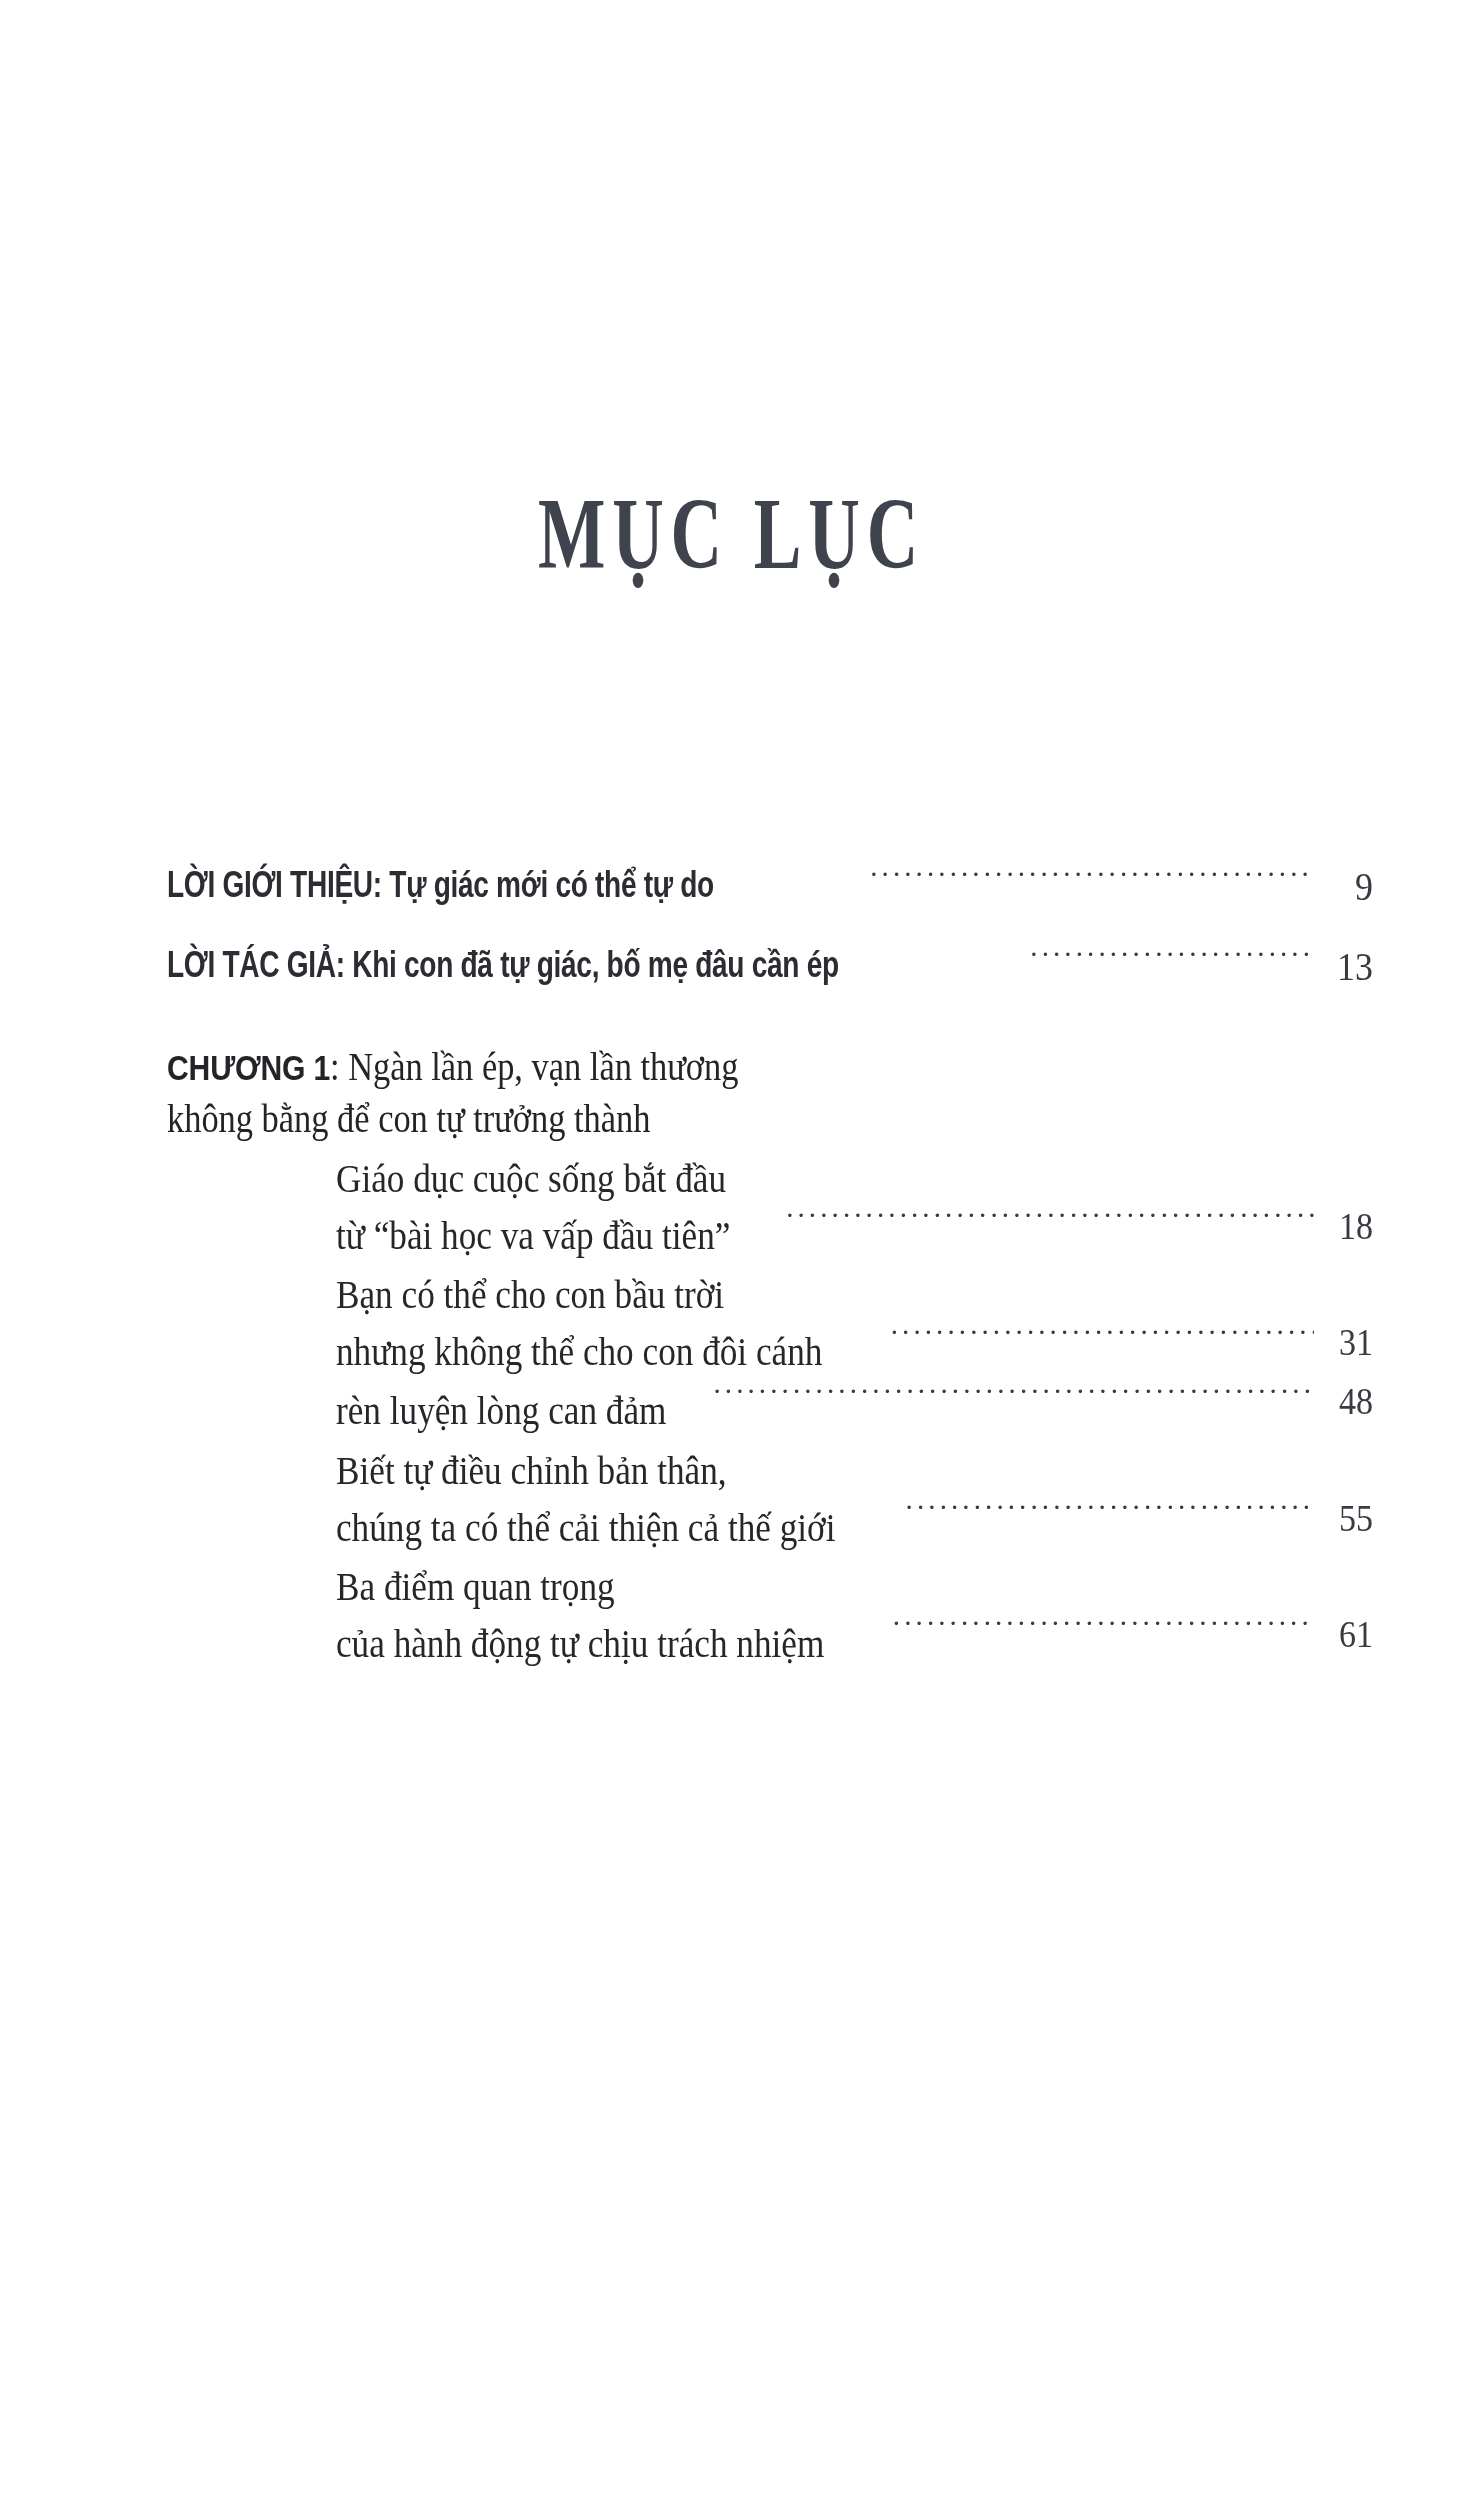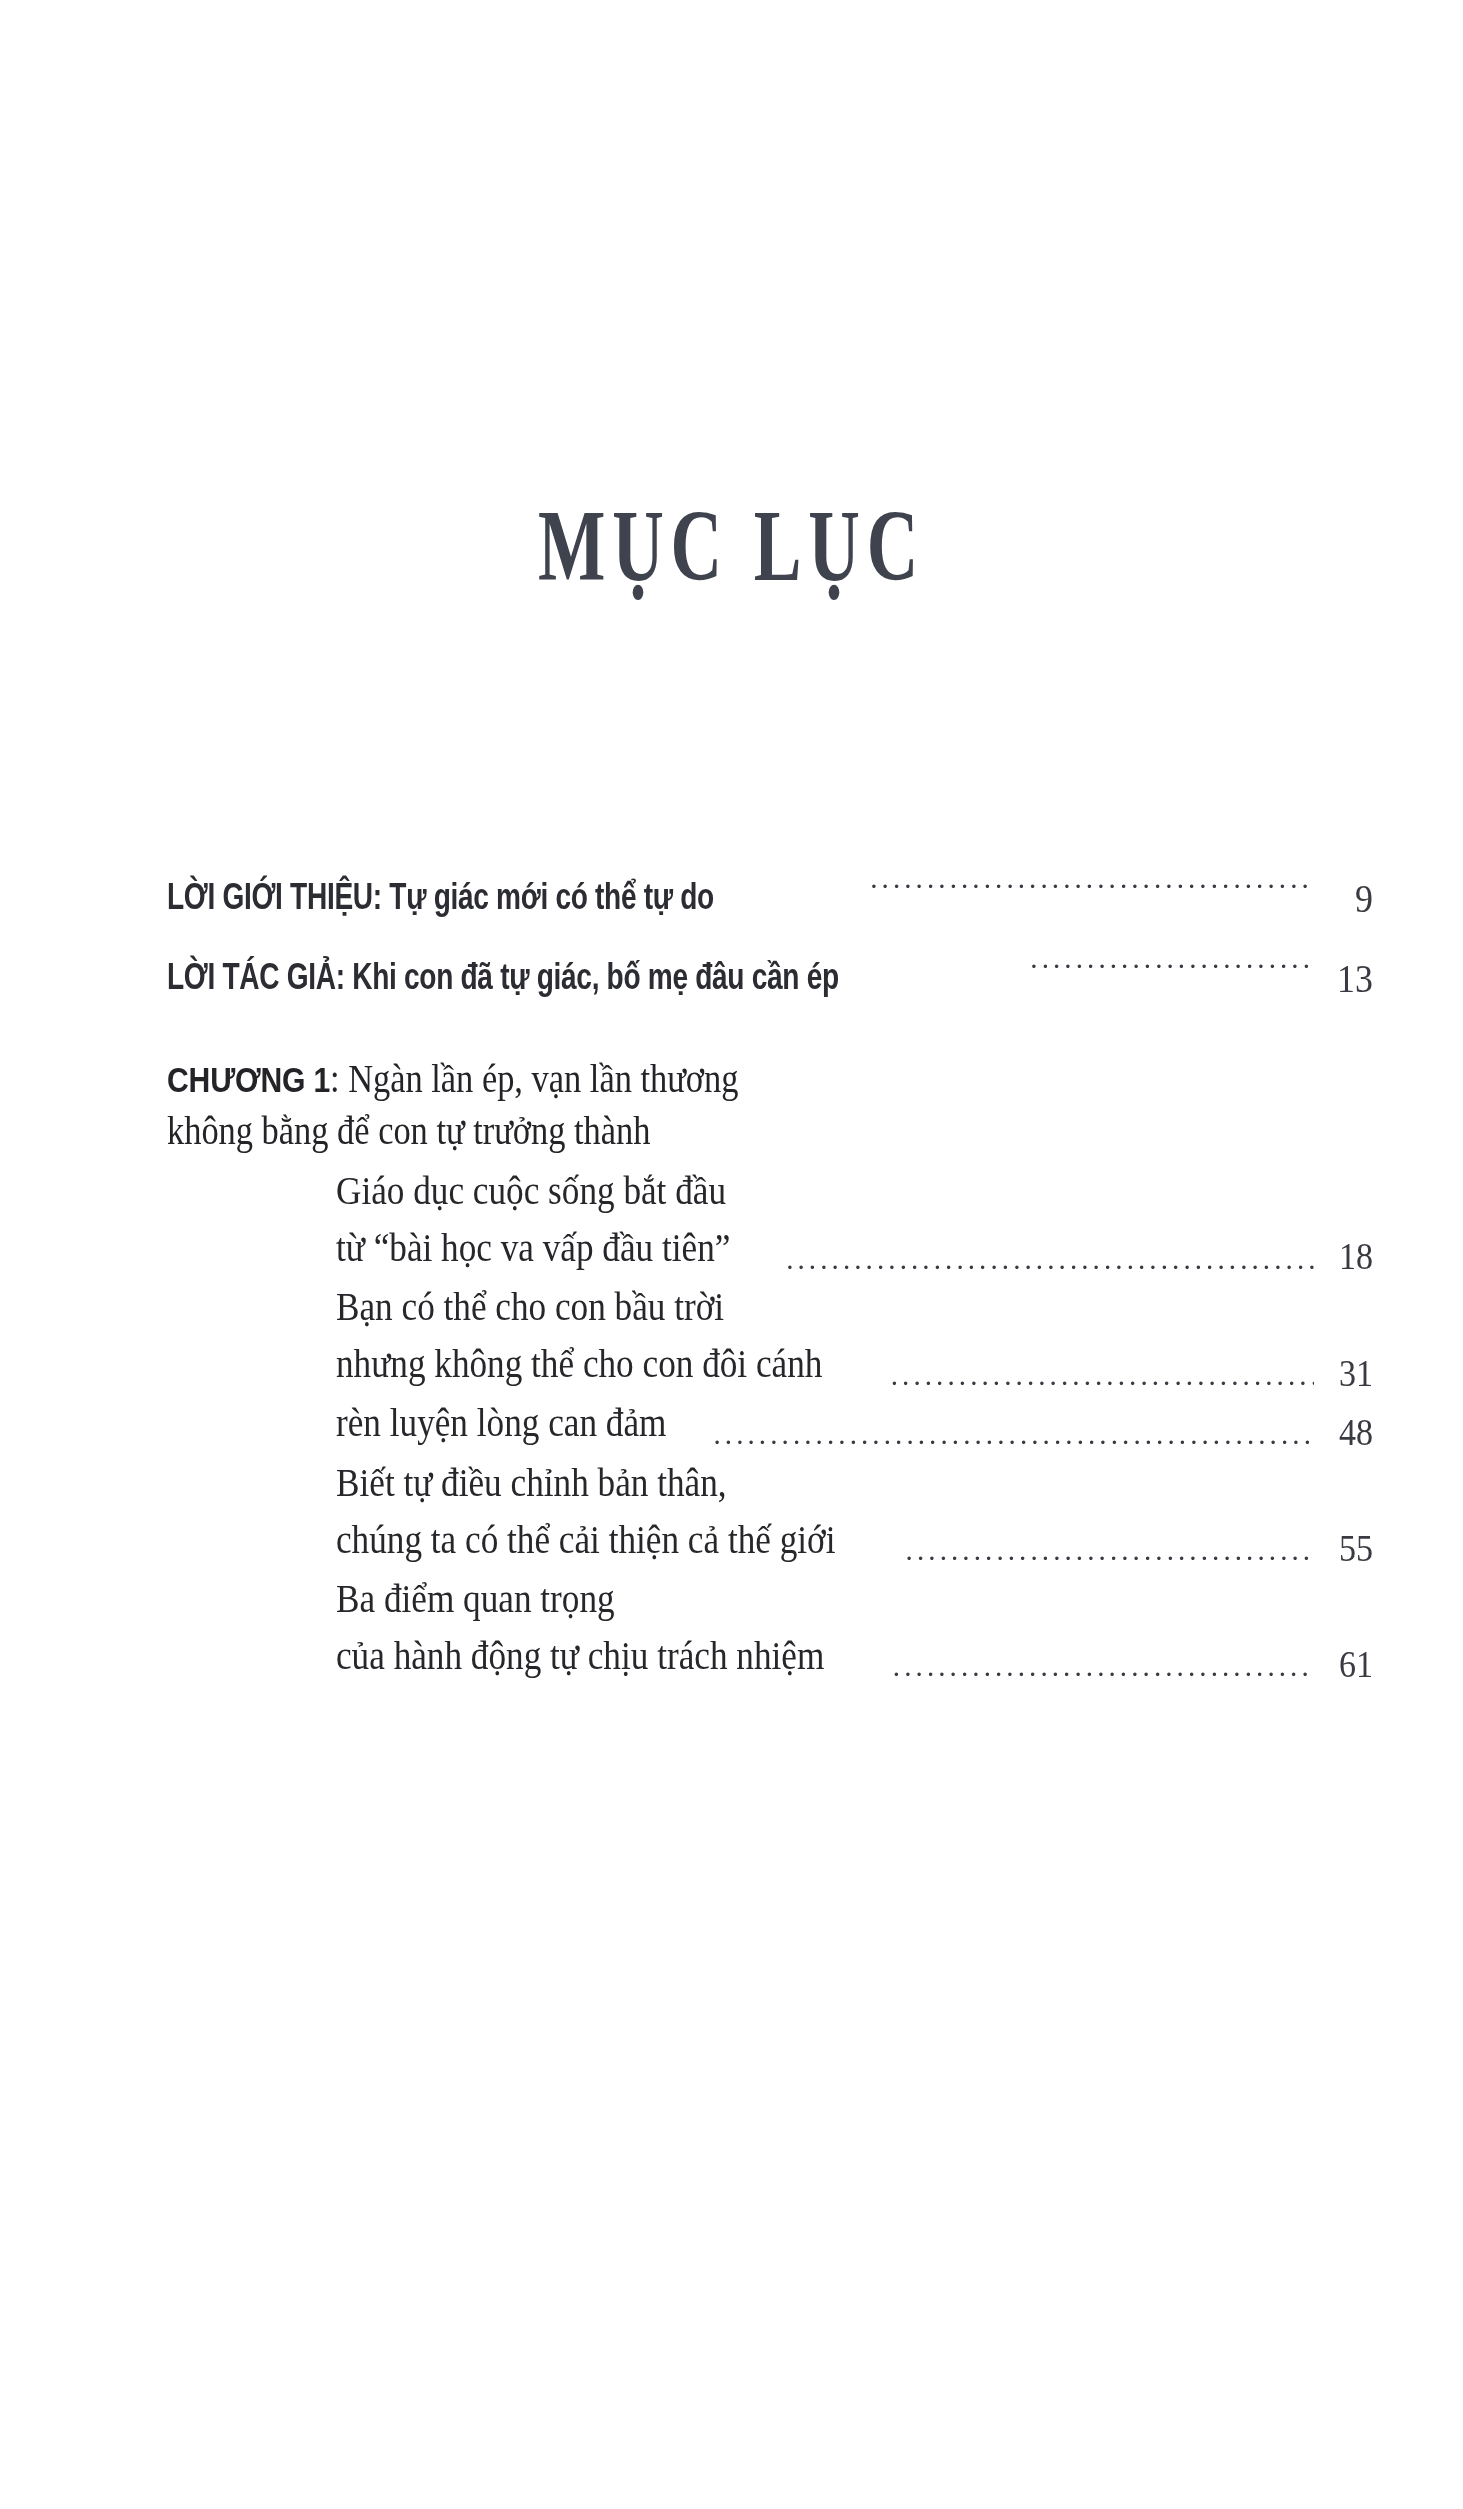--- a/index.html
+++ b/index.html
@@ -6,21 +6,21 @@
     margin: 0;
     padding: 0;
     background: #ffffff;
   }
 
   .page {
     position: relative;
     width: 1463px;
     height: 1859px;
     background: #ffffff;
-    margin: 12px auto;
+    margin: 0 auto;
     overflow: hidden;
     font-family: "Liberation Serif", "DejaVu Serif", serif;
     color: #2a2a30;
   }
 
   
   .toc-title {
     position: absolute;
     top: 478px;
     left: 0;
@@ -128,21 +128,21 @@
   
   .entries {
     margin-left: 169px;
     width: calc(1206px - 169px);
   }
   .entry {
     margin-bottom: 3.9px;
   }
   .entry-line {
     display: flex;
-    align-items: flex-end;
+    align-items: flex-start;
     width: 100%;
   }
   .entry-text {
     font-size: 40px;
     line-height: 1.38;
     color: #26262b;
     white-space: nowrap;
     flex: 0 0 auto;
     transform: scaleX(0.88);
     transform-origin: 0 50%;

